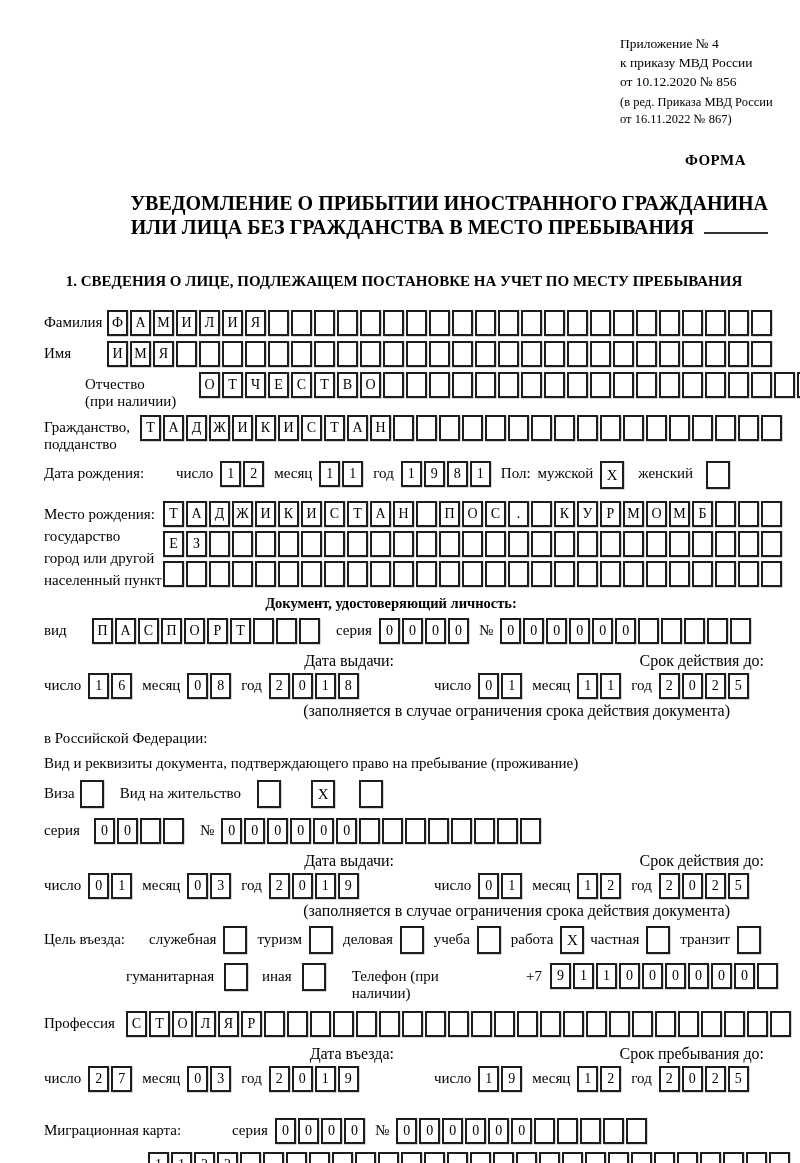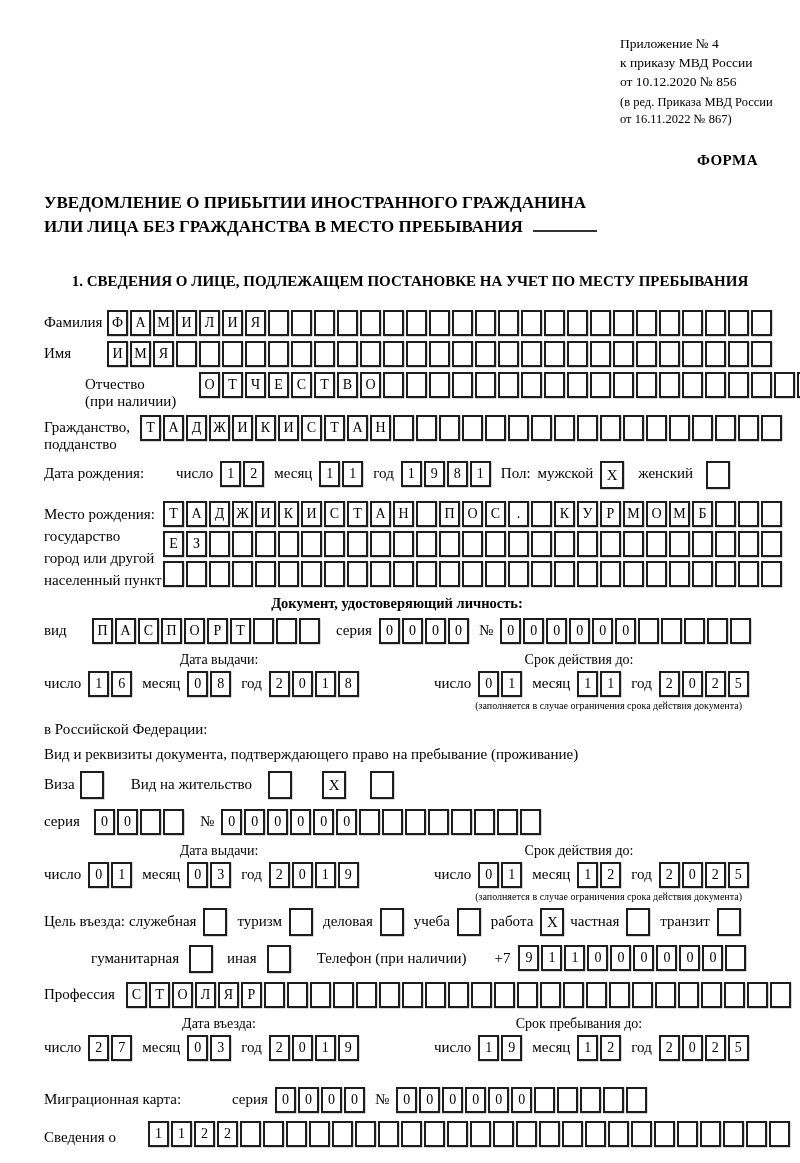--- a/index.html
+++ b/index.html
@@ -5,29 +5,29 @@
   * { box-sizing: border-box; margin: 0; padding: 0; }
   html, body { background: #fff; }
   body {
     width: 800px; height: 1163px;
     color: #000;
     font-family: "Liberation Serif", "DejuVu Serif", serif;
     font-family: "Liberation Serif", "DejaVu Serif", serif;
     font-size: 15px;
     overflow: hidden;
   }
-  .page { width: 800px; height: 1163px; padding: 34px 10px 12px 44px; position: relative; }
+  .page { width: 800px; height: 1163px; padding: 34px 22px 12px 44px; position: relative; }
 
   
   .hdr-right { margin-left: 576px; width: 214px; line-height: 19px; font-size: 13.5px; }
   .hdr-amend { margin-left: 576px; width: 214px; line-height: 17px; font-size: 12.5px; margin-top: 3px; }
   .forma { text-align: right; padding-right: 32px; font-weight: bold; font-size: 15px; margin-top: 24px; letter-spacing: .5px; }
 
   
-  .title { text-align: left; font-weight: bold; font-size: 17px; line-height: 24px; margin-top: 22px; padding-right: 10px; }
+  .title { text-align: right; font-weight: bold; font-size: 20px; line-height: 24px; margin-top: 22px; padding-right: 10px; }
   .title .uline { display: inline-block; width: 64px; border-bottom: 2px solid #333; height: 14px; margin-left: 10px; }
   .sec-head { text-align: center; font-weight: bold; font-size: 15px; margin-top: 34px; margin-bottom: 20px; padding-right: 14px; }
 
   
   .row { display: flex; align-items: flex-start; margin-bottom: 5px; }
   .lbl { display: inline-block; flex: none; padding-top: 4px; }
   .cells { display: inline-flex; gap: 2px; flex-wrap: nowrap; }
   .cell {
     width: 21px; height: 26px; flex: none;
     border: 2px solid #1d1d1d;
@@ -54,23 +54,23 @@
   .bp-rows .cells { margin-bottom: 4px; }
 
   
   .doc-head { text-align: center; font-weight: bold; font-size: 14.5px; margin: 4px 40px 6px 0; }
 
   
   .dates-pair { display: flex; margin-top: 8px; }
   .date-col { }
   .date-col.left { width: 350px; flex: none; }
   .date-col.right { width: 370px; flex: none; }
-  .date-head { text-align: center; font-size: 14px; margin-bottom: 3px; }
+  .date-head { text-align: right; font-size: 16px; margin-bottom: 3px; }
   .date-line { display: flex; align-items: flex-start; }
-  .limit-note { text-align: right; font-size: 10px; margin: 3px 48px 6px 0; }
+  .limit-note { text-align: right; font-size: 16px; margin: 3px 48px 6px 0; }
 
   
   .res-intro { margin-top: 4px; line-height: 25px; }
   .res-opts { display: flex; align-items: flex-start; margin-top: 4px; margin-bottom: 10px; }
   .opt { display: flex; align-items: flex-start; }
   .opt .olbl { padding-top: 5px; }
   .opt .olbl.center { text-align: center; line-height: 21px; padding-top: 2px; }
 
   
   .purpose { display: flex; align-items: flex-start; margin-top: 6px; }
@@ -462,21 +462,21 @@
   <div class="res-intro">
     <div>в Российской Федерации:</div>
     <div>Вид и реквизиты документа, подтверждающего право на пребывание (проживание)</div>
   </div>
 
   <div class="res-opts">
     <span class="opt">
       <span class="olbl">Виза</span>
       <span class="checkbox" style="margin-left:5px"></span>
     </span>
-    <span class="opt" style="margin-left:27px">
+    <span class="opt" style="margin-left:16px">
       <span class="olbl">Вид на жительство</span>
       <span class="checkbox" style="margin-left:16px"></span>
     </span>
     <span class="opt" style="margin-left:20px">
       <span class="checkbox" style="margin-left:10px">X</span>
     </span>
     <span class="opt" style="margin-left:16px">
       <span class="checkbox" style="margin-left:8px"></span>
     </span>
   </div>
@@ -551,38 +551,38 @@
             <span class="cell">2</span>
             <span class="cell">5</span>
           </span>
       </div>
     </div>
   </div>
   <div class="limit-note">(заполняется в случае ограничения срока действия документа)</div>
 
   <div class="purpose">
     <span class="plbl">Цель въезда:</span>
-    <span class="plbl" style="margin-left:4px">служебная</span>
+    <span class="plbl" style="margin-left:24px">служебная</span>
     <span class="checkbox"></span>
     <span class="plbl">туризм</span>
     <span class="checkbox"></span>
     <span class="plbl">деловая</span>
     <span class="checkbox"></span>
     <span class="plbl">учеба</span>
     <span class="checkbox"></span>
     <span class="plbl">работа</span>
     <span class="checkbox" style="margin-right:6px">X</span>
     <span class="plbl">частная</span>
     <span class="checkbox"></span>
     <span class="plbl">транзит</span>
     <span class="checkbox"></span>
   </div>
 
   <div class="purpose2">
-    <span class="plbl" style="margin-left:47px;padding-top:5px">гуманитарная</span>
+    <span class="plbl" style="margin-left:82px;padding-top:5px">гуманитарная</span>
     <span class="checkbox" style="margin:0 14px 0 10px"></span>
     <span class="plbl" style="padding-top:5px">иная</span>
     <span class="checkbox" style="margin:0 26px 0 10px"></span>
     <span class="plbl" style="padding-top:5px">Телефон (при наличии)</span>
     <span class="plbl" style="padding:5px 8px 0 28px">+7</span>
     <span class="cells">
         <span class="cell">9</span>
         <span class="cell">1</span>
         <span class="cell">1</span>
         <span class="cell">0</span>

